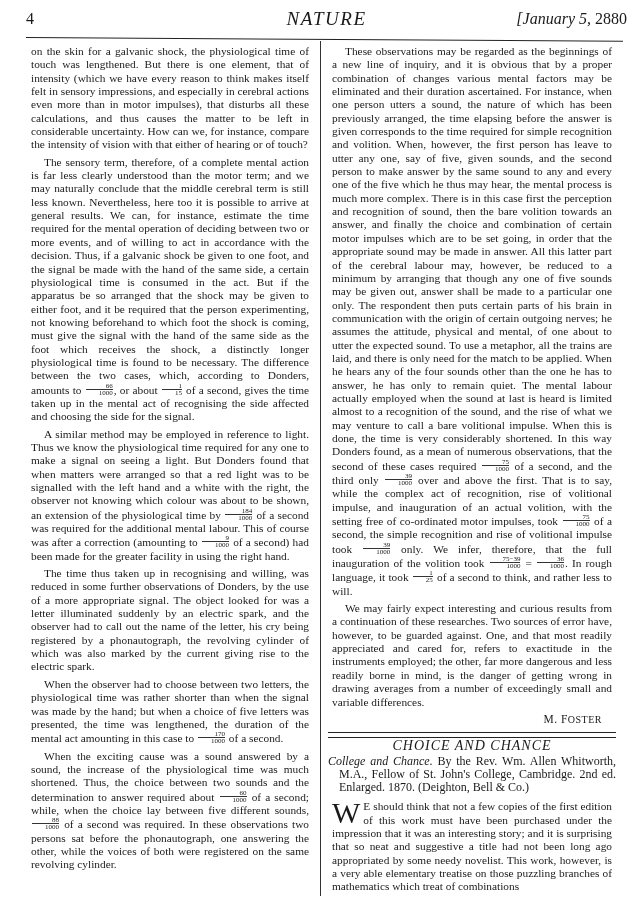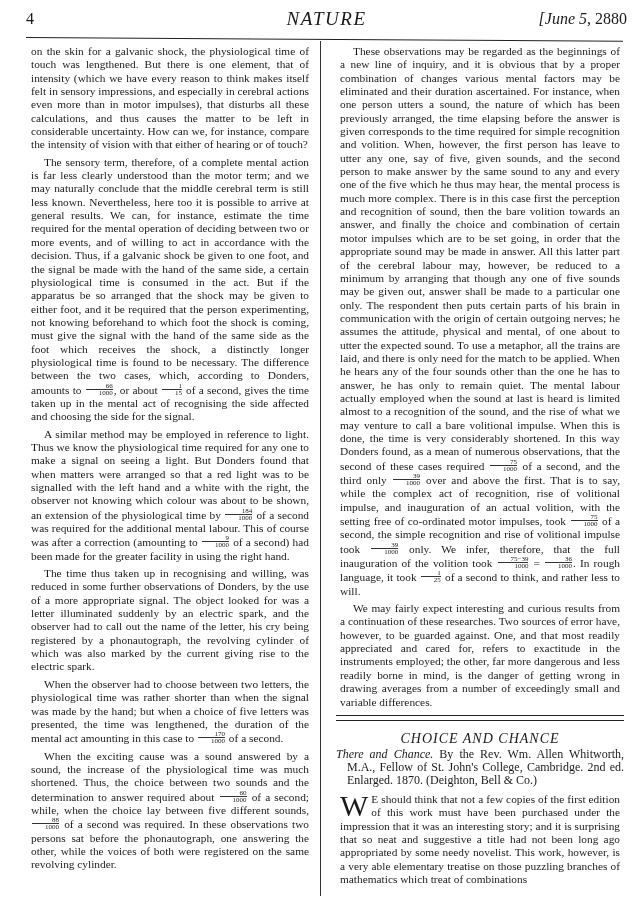--- a/index.html
+++ b/index.html
@@ -21,21 +21,21 @@
   .head-rule {
     position: absolute; left: 26px; right: 18px; top: 37px; height: 0;
     border-top: 1.5px solid #222;
     transform: rotate(0.35deg); transform-origin: left;
   }
   .col {
     position: absolute; top: 41px; font-size: 11.35px; line-height: 13.35px;
     text-align: justify;
   }
   .col-left { left: 27px; width: 286px; }
-  .col-right { left: 336px; width: 288px; }
+  .col-right { left: 328px; width: 288px; }
   .col-divider {
     position: absolute; left: 320px; top: 41px; height: 855px; width: 0;
     border-left: 1px solid #333;
   }
   .col p { margin: 4px; text-indent: 13px; hyphens: none; }
   .col p.noindent { text-indent: 0; }
   .frac {
     display: inline-block; font-size: 7px; line-height: 6px; vertical-align: -1px;
     text-align: right; margin: 0 1px;
   }
@@ -45,57 +45,58 @@
     text-align: right; margin-top: 2px; font-size: 11.5px; letter-spacing: 0.5px;
     padding-right: 14px;
   }
   .signature .sc { font-size: 10px; }
   .double-rule {
     margin-top: 6px; height: 4px;
     border-top: 1.5px solid #222; border-bottom: 1.5px solid #222;
   }
   .section-title {
     text-align: center; font-style: italic; font-size: 14px;
-    letter-spacing: 1px; margin-top: 10px; line-height: 15px;
+    letter-spacing: 1px; margin-top: 0; line-height: 15px;
   }
   .citation {
     font-size: 12px; line-height: 13px; margin-top: 2px;
     padding-left: 11px; text-indent: -11px; text-align: justify;
   }
   .citation .title { font-style: italic; }
   .review { margin-top: 6px; }
   .review p { text-indent: 0; }
   .dropcap {
     float: left; font-size: 30px; line-height: 24px; margin: 1px 3px 0 0;
   }
 </style>
 </head>
 <body>
 
 <div class="header">
   <span class="page-num">4</span>
   <span class="journal">NATURE</span>
-  <span class="date"><span>[</span><span>June 5, </span><span class="yr">2880</span></span>
+  <span class="date"><span>[</span><span>January 5, </span><span class="yr">2880</span></span>
 </div>
 <div class="head-rule"></div>
 
 <div class="col col-left" id="left-col">
     <p class="noindent"><span>on the skin for a galvanic shock, the physiological time of touch was lengthened. But there is one element, that of intensity (which we have every reason to think makes itself felt in sensory impressions, and especially in cerebral actions even more than in motor impulses), that disturbs all these calculations, and thus causes the matter to be left in considerable uncertainty. How can we, for instance, compare the intensity of vision with that either of hearing or of touch?</span></p>
     <p><span>The sensory term, therefore, of a complete mental action is far less clearly understood than the motor term; and we may naturally conclude that the middle cerebral term is still less known. Nevertheless, here too it is possible to arrive at general results. We can, for instance, estimate the time required for the mental operation of deciding between two or more events, and of willing to act in accordance with the decision. Thus, if a galvanic shock be given to one foot, and the signal be made with the hand of the same side, a certain physiological time is consumed in the act. But if the apparatus be so arranged that the shock may be given to either foot, and it be required that the person experimenting, not knowing beforehand to which foot the shock is coming, must give the signal with the hand of the same side as the foot which receives the shock, a distinctly longer physiological time is found to be necessary. The difference between the two cases, which, according to Donders, amounts to </span><span class="frac"><span class="num">66</span><span class="den">1000</span></span><span>, or about </span><span class="frac"><span class="num">1</span><span class="den">15</span></span><span> of a second, gives the time taken up in the mental act of recognising the side affected and choosing the side for the signal.</span></p>
     <p><span>A similar method may be employed in reference to light. Thus we know the physiological time required for any one to make a signal on seeing a light. But Donders found that when matters were arranged so that a red light was to be signalled with the left hand and a white with the right, the observer not knowing which colour was about to be shown, an extension of the physiological time by </span><span class="frac"><span class="num">184</span><span class="den">1000</span></span><span> of a second was required for the additional mental labour. This of course was after a correction (amounting to </span><span class="frac"><span class="num">9</span><span class="den">1000</span></span><span> of a second) had been made for the greater facility in using the right hand.</span></p>
     <p><span>The time thus taken up in recognising and willing, was reduced in some further observations of Donders, by the use of a more appropriate signal. The object looked for was a letter illuminated suddenly by an electric spark, and the observer had to call out the name of the letter, his cry being registered by a phonautograph, the revolving cylinder of which was also marked by the current giving rise to the electric spark.</span></p>
     <p><span>When the observer had to choose between two letters, the physiological time was rather shorter than when the signal was made by the hand; but when a choice of five letters was presented, the time was lengthened, the duration of the mental act amounting in this case to </span><span class="frac"><span class="num">170</span><span class="den">1000</span></span><span> of a second.</span></p>
     <p><span>When the exciting cause was a sound answered by a sound, the increase of the physiological time was much shortened. Thus, the choice between two sounds and the determination to answer required about </span><span class="frac"><span class="num">60</span><span class="den">1000</span></span><span> of a second; while, when the choice lay between five different sounds, </span><span class="frac"><span class="num">88</span><span class="den">1000</span></span><span> of a second was required. In these observations two persons sat before the phonautograph, one answering the other, while the voices of both were registered on the same revolving cylinder.</span></p>
   </div>
 <div class="col-divider"></div>
 
 <div class="col col-right">
   <div id="right-paras">
       <p><span>These observations may be regarded as the beginnings of a new line of inquiry, and it is obvious that by a proper combination of changes various mental factors may be eliminated and their duration ascertained. For instance, when one person utters a sound, the nature of which has been previously arranged, the time elapsing before the answer is given corresponds to the time required for simple recognition and volition. When, however, the first person has leave to utter any one, say of five, given sounds, and the second person to make answer by the same sound to any and every one of the five which he thus may hear, the mental process is much more complex. There is in this case first the perception and recognition of sound, then the bare volition towards an answer, and finally the choice and combination of certain motor impulses which are to be set going, in order that the appropriate sound may be made in answer. All this latter part of the cerebral labour may, however, be reduced to a minimum by arranging that though any one of five sounds may be given out, answer shall be made to a particular one only. The respondent then puts certain parts of his brain in communication with the origin of certain outgoing nerves; he assumes the attitude, physical and mental, of one about to utter the expected sound. To use a metaphor, all the trains are laid, and there is only need for the match to be applied. When he hears any of the four sounds other than the one he has to answer, he has only to remain quiet. The mental labour actually employed when the sound at last is heard is limited almost to a recognition of the sound, and the rise of what we may venture to call a bare volitional impulse. When this is done, the time is very considerably shortened. In this way Donders found, as a mean of numerous observations, that the second of these cases required </span><span class="frac"><span class="num">75</span><span class="den">1000</span></span><span> of a second, and the third only </span><span class="frac"><span class="num">39</span><span class="den">1000</span></span><span> over and above the first. That is to say, while the complex act of recognition, rise of volitional impulse, and inauguration of an actual volition, with the setting free of co-ordinated motor impulses, took </span><span class="frac"><span class="num">75</span><span class="den">1000</span></span><span> of a second, the simple recognition and rise of volitional impulse took </span><span class="frac"><span class="num">39</span><span class="den">1000</span></span><span> only. We infer, therefore, that the full inauguration of the volition took </span><span class="frac"><span class="num">75−39</span><span class="den">1000</span></span><span> = </span><span class="frac"><span class="num">36</span><span class="den">1000</span></span><span>. In rough language, it took </span><span class="frac"><span class="num">1</span><span class="den">25</span></span><span> of a second to think, and rather less to will.</span></p>
       <p><span>We may fairly expect interesting and curious results from a continuation of these researches. Two sources of error have, however, to be guarded against. One, and that most readily appreciated and cared for, refers to exactitude in the instruments employed; the other, far more dangerous and less readily borne in mind, is the danger of getting wrong in drawing averages from a number of exceedingly small and variable differences.</span></p>
     </div>
+  <div class="signature"><span>M. F</span><span class="sc">OSTER</span></div>
   <div class="double-rule"></div>
   <div class="section-title">CHOICE AND CHANCE</div>
-  <div class="citation"><span class="title">There and Chance.</span><span> By the Rev. Wm. Allen Whitworth, M.A., Fellow of St. John's College, Cambridge. 2nd ed. Enlarged. 1870. (Deighton, Bell &amp; Co.)</span></div>
+  <div class="citation"><span class="title">College and Chance.</span><span> By the Rev. Wm. Allen Whitworth, M.A., Fellow of St. John's College, Cambridge. 2nd ed. Enlarged. 1870. (Deighton, Bell &amp; Co.)</span></div>
   <div class="review">
     <p class="noindent"><span class="dropcap">W</span><span>E should think that not a few copies of the first edition of this work must have been purchased under the impression that it was an interesting story; and it is surprising that so neat and suggestive a title had not been long ago appropriated by some needy novelist. This work, however, is a very able elementary treatise on those puzzling branches of mathematics which treat of combinations</span></p>
   </div>
 </div>
 
 </body></html>

